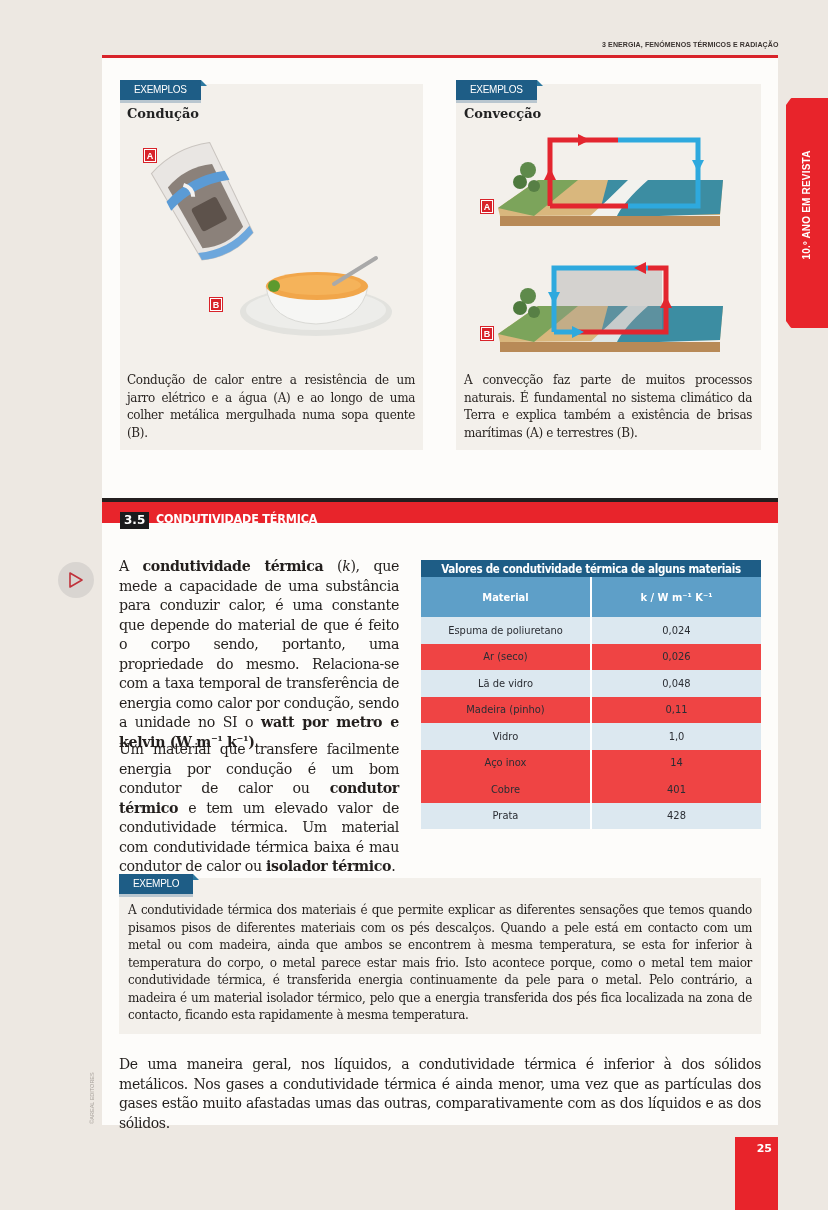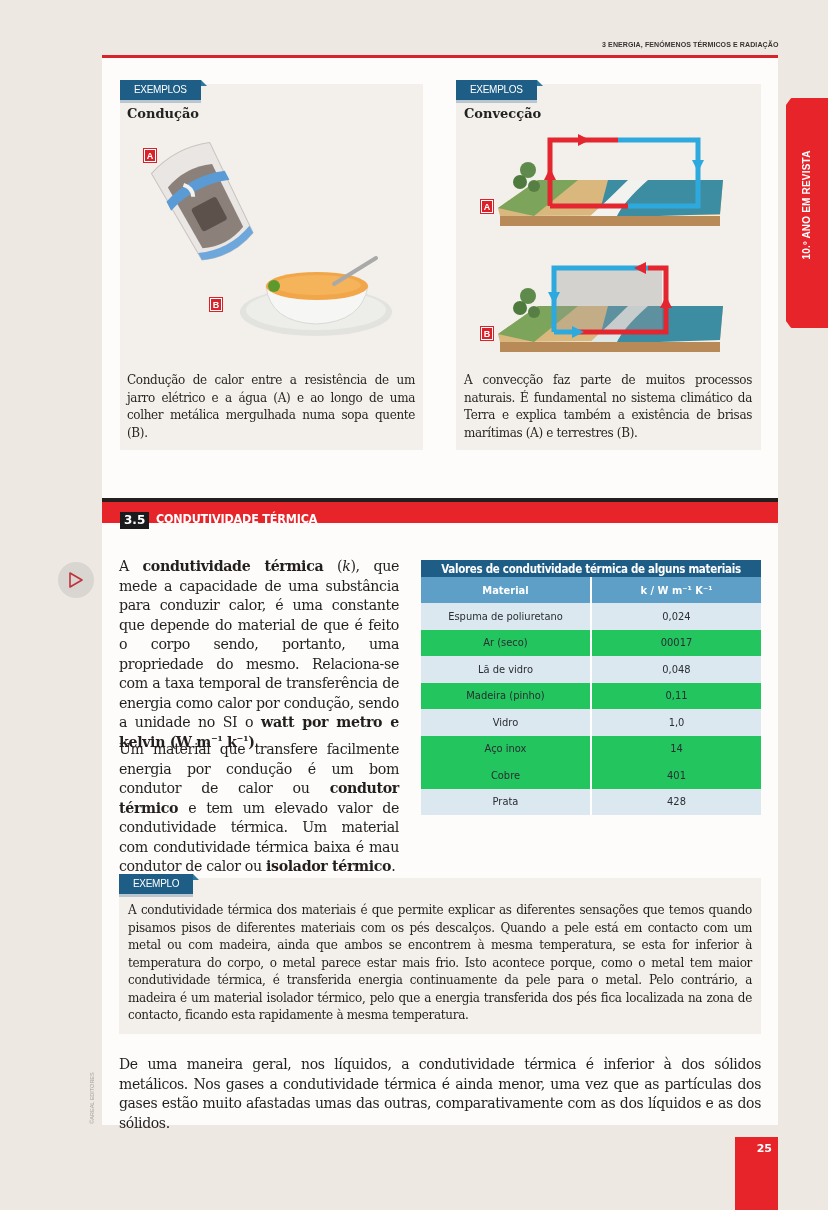--- a/index.html
+++ b/index.html
@@ -96,25 +96,25 @@
   table.kt {
     position: absolute; left: 421px; top: 560px; width: 340px;
     border-collapse: collapse;
     font-family: "DejaVu Sans Condensed", "DejaVu Sans", sans-serif; font-size: 11px; color: #2a2d33;
   }
   table.kt th.cap {
     background: #1e5d86; color: #fff; font-weight: bold; height: 17px;
     font-size: 11.5px; letter-spacing: -0.3px;
   }
   table.kt th.col {
-    background: #5e9fc8; color: #fff; font-weight: bold; height: 26px;
+    background: #5e9fc8; color: #fff; font-weight: bold; height: 40px;
   }
   table.kt td { height: 26.5px; text-align: center; }
   table.kt tr.odd td { background: #dce8f0; }
-  table.kt tr.even td { background: #22c55e; }
+  table.kt tr.even td { background: #ef4444; }
   table.kt td:first-child, table.kt th.col:first-child { border-right: 2px solid #fff; width: 170px; }
   .ex-body {
     position: absolute; left: 128px; top: 902px; width: 624px;
     font-size: 12px; line-height: 17.5px; text-align: justify; letter-spacing: -0.3px; color: #231f1d;
   }
   .closing {
     position: absolute; left: 119px; top: 1055px; width: 642px;
     font-size: 14px; line-height: 19.5px; text-align: justify; letter-spacing: -0.35px; color: #231f1d;
   }
   .copyright {
@@ -236,21 +236,21 @@
   <tr>
     <th class="col">Material</th>
     <th class="col">k / W m⁻¹ K⁻¹</th>
   </tr>
   <tr class="odd">
         <td>Espuma de poliuretano</td>
         <td>0,024</td>
       </tr>
   <tr class="even">
         <td>Ar (seco)</td>
-        <td>00017</td>
+        <td>0,026</td>
       </tr>
   <tr class="odd">
         <td>Lã de vidro</td>
         <td>0,048</td>
       </tr>
   <tr class="even">
         <td>Madeira (pinho)</td>
         <td>0,11</td>
       </tr>
   <tr class="odd">

